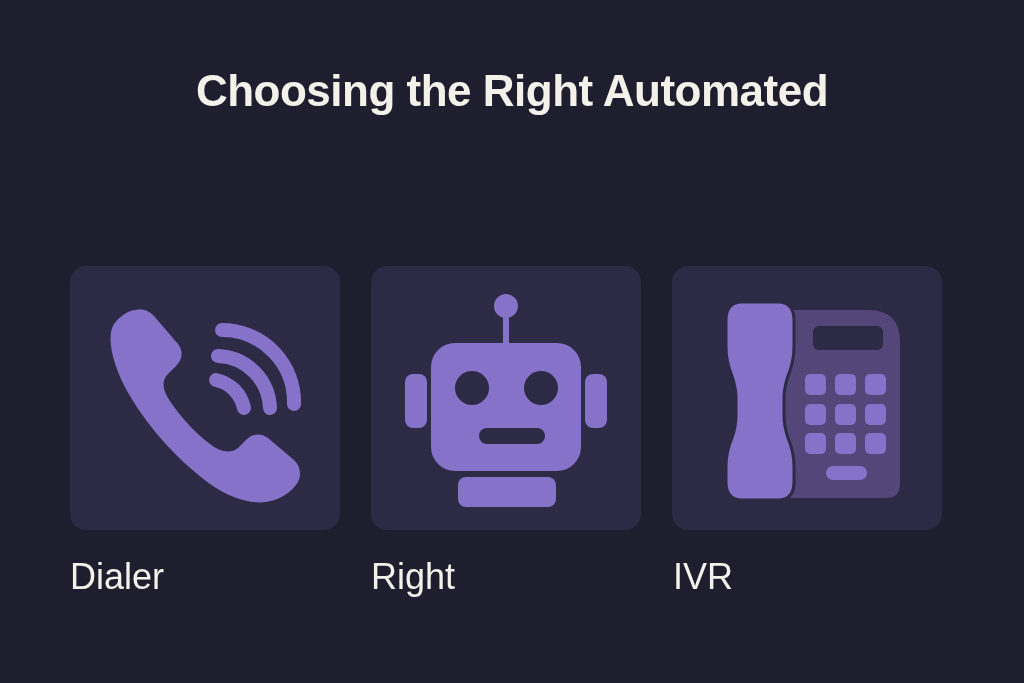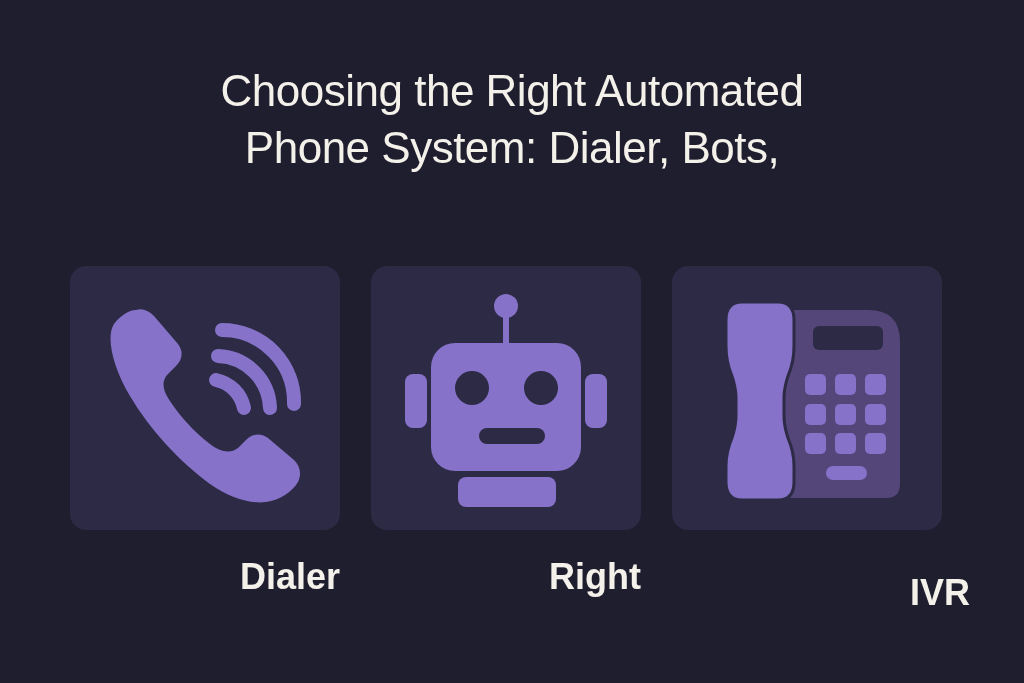--- a/index.html
+++ b/index.html
@@ -10,49 +10,47 @@
     overflow: hidden;
     font-family: "Liberation Sans", "DejaVu Sans", sans-serif;
   }
   .title {
     position: absolute;
     left: 0; top: 62px; width: 1024px;
     text-align: center;
     color: #f4f1ea;
     font-size: 44px;
     line-height: 57px;
-    font-weight: 400;
+    font-weight: 700;
     letter-spacing: -0.5px;
   }
   .title span { display: block; }
   .card {
     position: absolute;
     top: 266px;
     width: 270px; height: 264px;
     background: #2c2a44;
     border-radius: 16px;
   }
   .card svg { position: absolute; left: 0; top: 0; }
   .label {
     position: absolute;
     top: 556px;
     width: 270px;
-    text-align: right;
+    text-align: left;
     color: #f4f1ea;
     font-size: 36px;
     line-height: 42px;
-    font-weight: bold;
   }
 </style>
 </head>
 <body>
 
 <div class="title">
   <span>Choosing the Right Automated</span>
-  <span>Phone System: Dialer, Bots,</span>
 </div>
 
 <div class="card" style="left:70px;">
   <svg width="270" height="264" viewBox="0 0 270 264">
     <path fill="#8672c8" d="M66 44
       C58 44 48 52 44 58
       C36 70 42 100 60 130
       C80 164 110 196 140 218
       C160 232 180 238 196 236
       C210 234 222 226 228 216
@@ -110,13 +108,13 @@
          Q112 160 116 172 Q122 186 122 200 L122 216
          Q122 234 106 234 L70 234 Q54 234 54 216 L54 200
          Q54 186 60 172 Q64 160 64 150 L64 132
          Q64 122 60 110 Q54 96 54 80 L54 54
          Q54 36 70 36 Z"></path>
   </svg>
 </div>
 
 <div class="label" style="left:70px;">Dialer</div>
 <div class="label" style="left:371px;">Right</div>
-<div class="label" style="left:700px;margin-top:16px;">IVR</div>
+<div class="label" style="left:673px;">IVR</div>
 
 </body></html>

